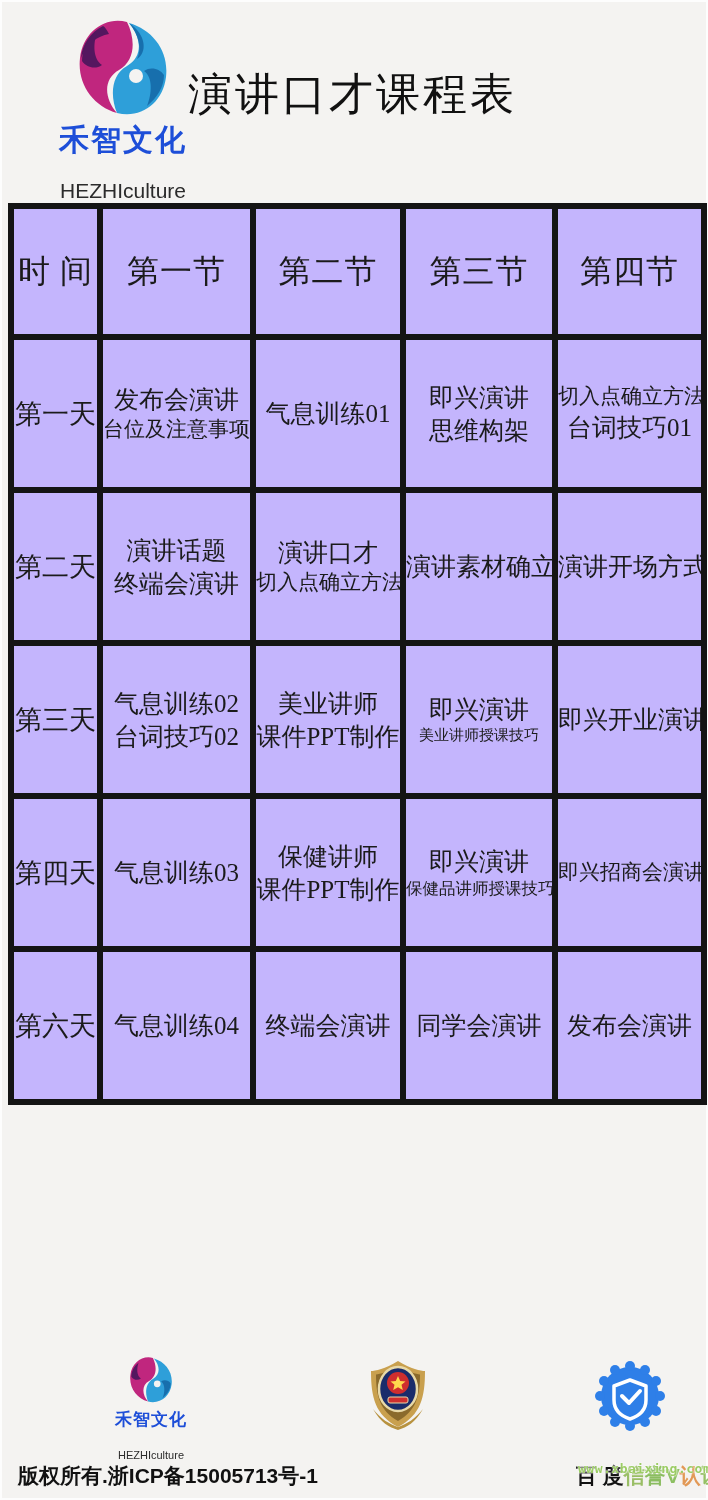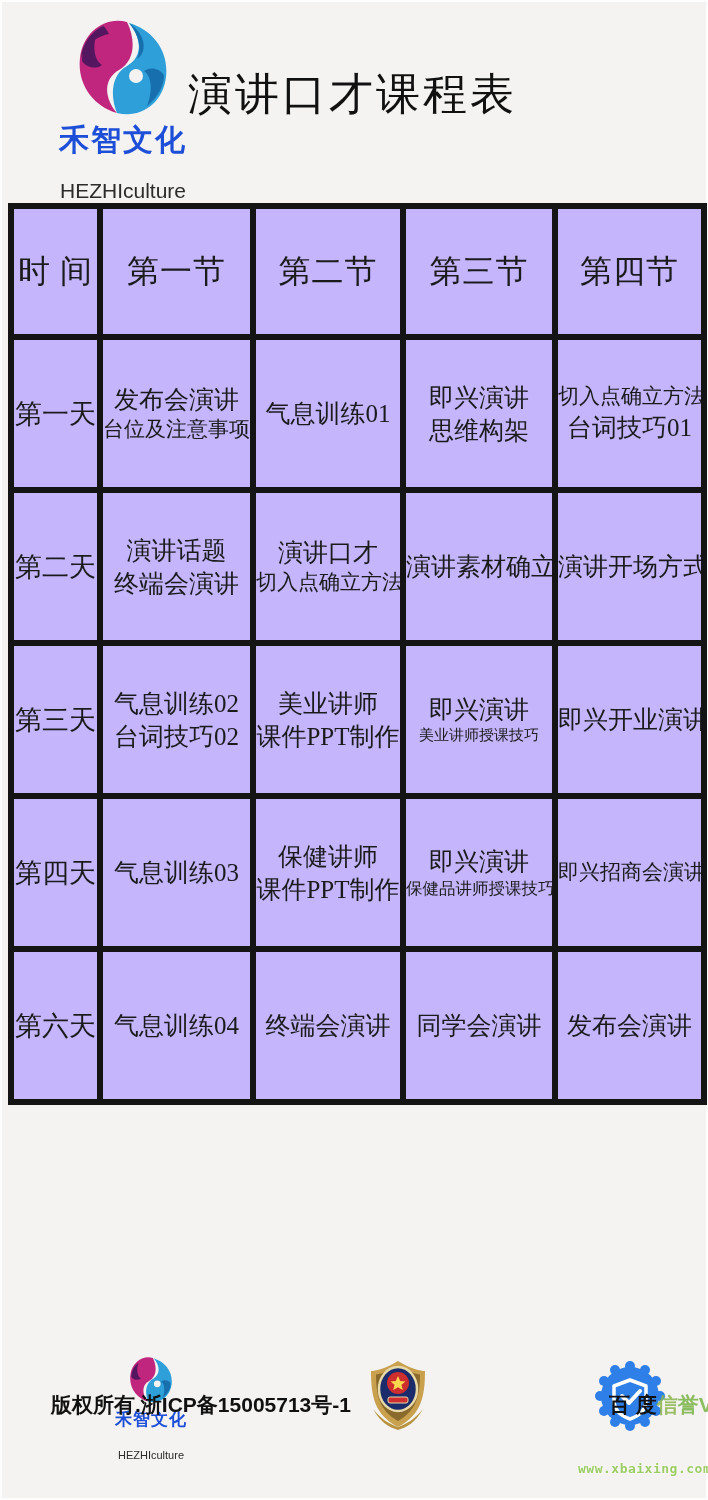--- a/index.html
+++ b/index.html
@@ -35,22 +35,22 @@
   td.course-cell{line-height:1.32;}
   .ln{display:block;white-space:nowrap;}
   .fs-a{font-size:25px;} .fs-b{font-size:21px;} .fs-c{font-size:15px;} .fs-d{font-size:16.5px;}
 
   
   .ftr-logo{position:absolute;left:96px;top:1356px;width:110px;text-align:center;}
   .ftr-logo .logo-name{font-size:17px;margin-top:0;letter-spacing:1px;}
   .ftr-logo .logo-sub{font-size:11px;}
   .police-badge{position:absolute;left:365px;top:1357px;}
   .baidu-badge{position:absolute;left:594px;top:1360px;}
-  .ftr-text{position:absolute;top:1391px;font-family:"Liberation Sans","DejaVu Sans",sans-serif;
-    font-weight:bold;font-size:21px;color:#111;white-space:nowrap;margin-left:33px;}
+  .ftr-text{position:absolute;top:1462px;font-family:"Liberation Sans","DejaVu Sans",sans-serif;
+    font-weight:bold;font-size:21px;color:#111;white-space:nowrap;}
   .ftr-copyright{left:18px;}
   .ftr-police{left:318px;}
   .ftr-baidu{left:576px;}
   .wm-char{font-weight:bold;opacity:.85;}
   .wm-url{position:absolute;left:578px;top:1461px;
     font-family:"DejaVu Sans Mono","Liberation Mono",monospace;
     font-size:13px;font-weight:bold;color:#9ccc65;
     text-shadow:0 0 2px #fff,0 0 2px #fff;letter-spacing:.5px;}
 </style>
 </head>

